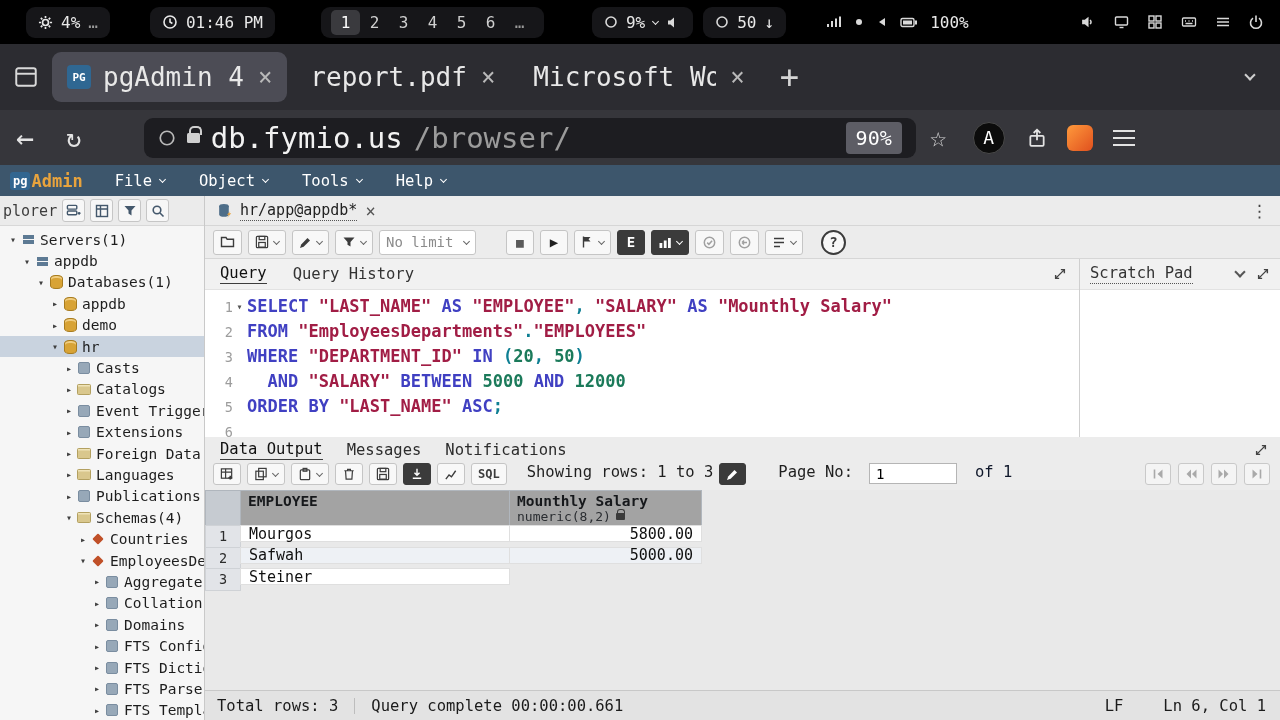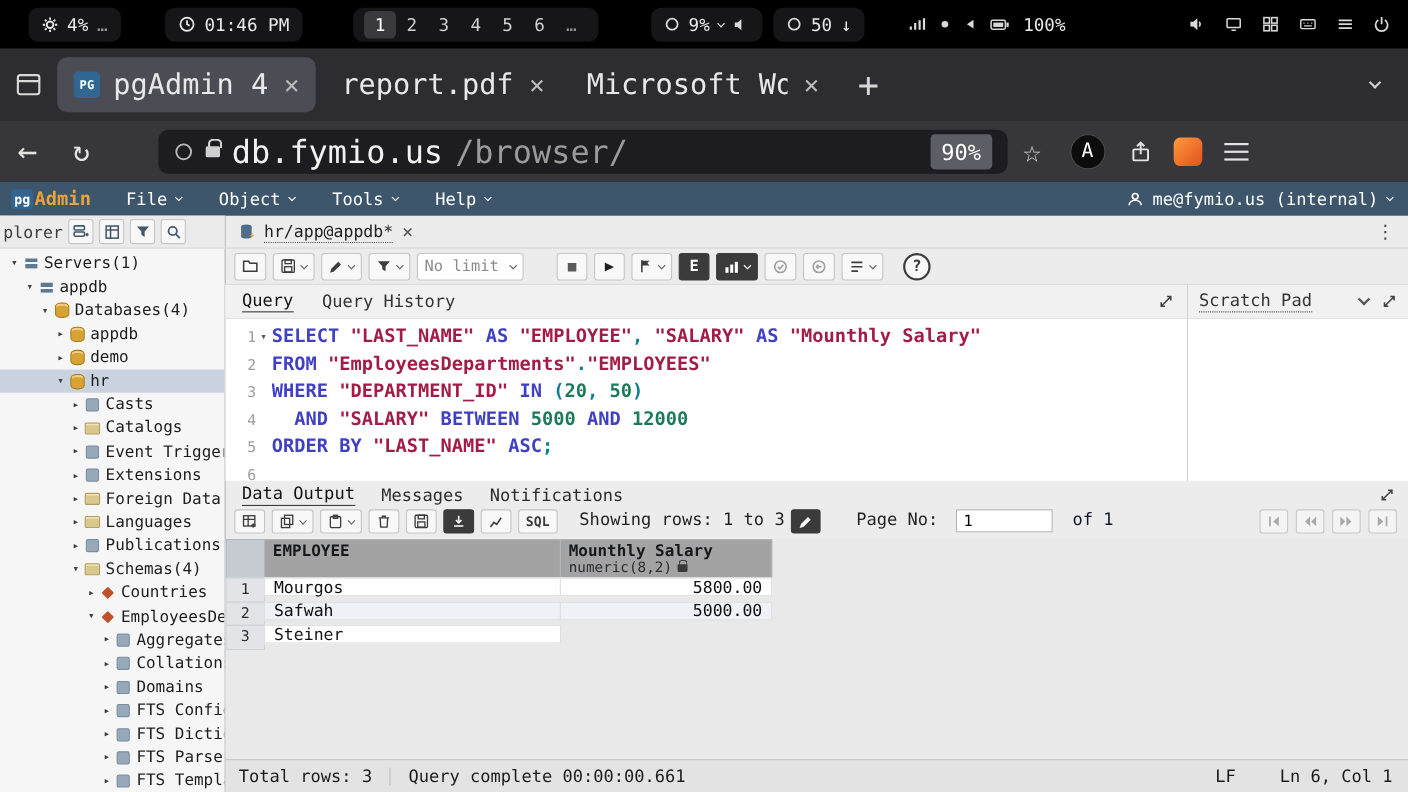--- a/index.html
+++ b/index.html
@@ -320,28 +320,20 @@
         </span>
       <span class="menu">
           <span>Tools</span>
           <span class="chv s"></span>
         </span>
       <span class="menu">
           <span>Help</span>
           <span class="chv s"></span>
         </span>
     </div>
-    <div class="account">
-      <svg width="16" height="16" viewBox="0 0 16 16" fill="none" stroke="#fff" stroke-width="1.5">
-          <circle cx="8" cy="5.5" r="2.6"></circle>
-          <path d="M2.5 13.5a5.5 4.5 0 0111 0"></path>
-        </svg>
-      <span>me@fymio.us (internal)</span>
-      <span class="chv s"></span>
-    </div>
   </div>
 
   <div class="appbody">
 
     <div class="sidebar">
       <div class="sidehead">
         <span class="shlabel">plorer</span>
         <span class="shbtn">
           <svg width="15" height="15" viewBox="0 0 16 16" fill="none" stroke="currentColor" stroke-width="1.5">
               <rect x="1.5" y="2.5" width="10" height="4" rx="1"></rect>
@@ -374,21 +366,21 @@
             <span class="tlabel">Servers(1)</span>
           </div>
           <div class="trow" style="padding-left: 20px;">
             <span class="tarrow">▾</span>
             <span class="tic tic-server"></span>
             <span class="tlabel">appdb</span>
           </div>
           <div class="trow" style="padding-left: 34px;">
             <span class="tarrow">▾</span>
             <span class="tic tic-db"></span>
-            <span class="tlabel">Databases(4)</span>
+            <span class="tlabel">Databases(1)</span>
           </div>
           <div class="trow" style="padding-left: 48px;">
             <span class="tarrow">▸</span>
             <span class="tic tic-db"></span>
             <span class="tlabel">appdb</span>
           </div>
           <div class="trow" style="padding-left: 48px;">
             <span class="tarrow">▸</span>
             <span class="tic tic-db"></span>
             <span class="tlabel">demo</span>

